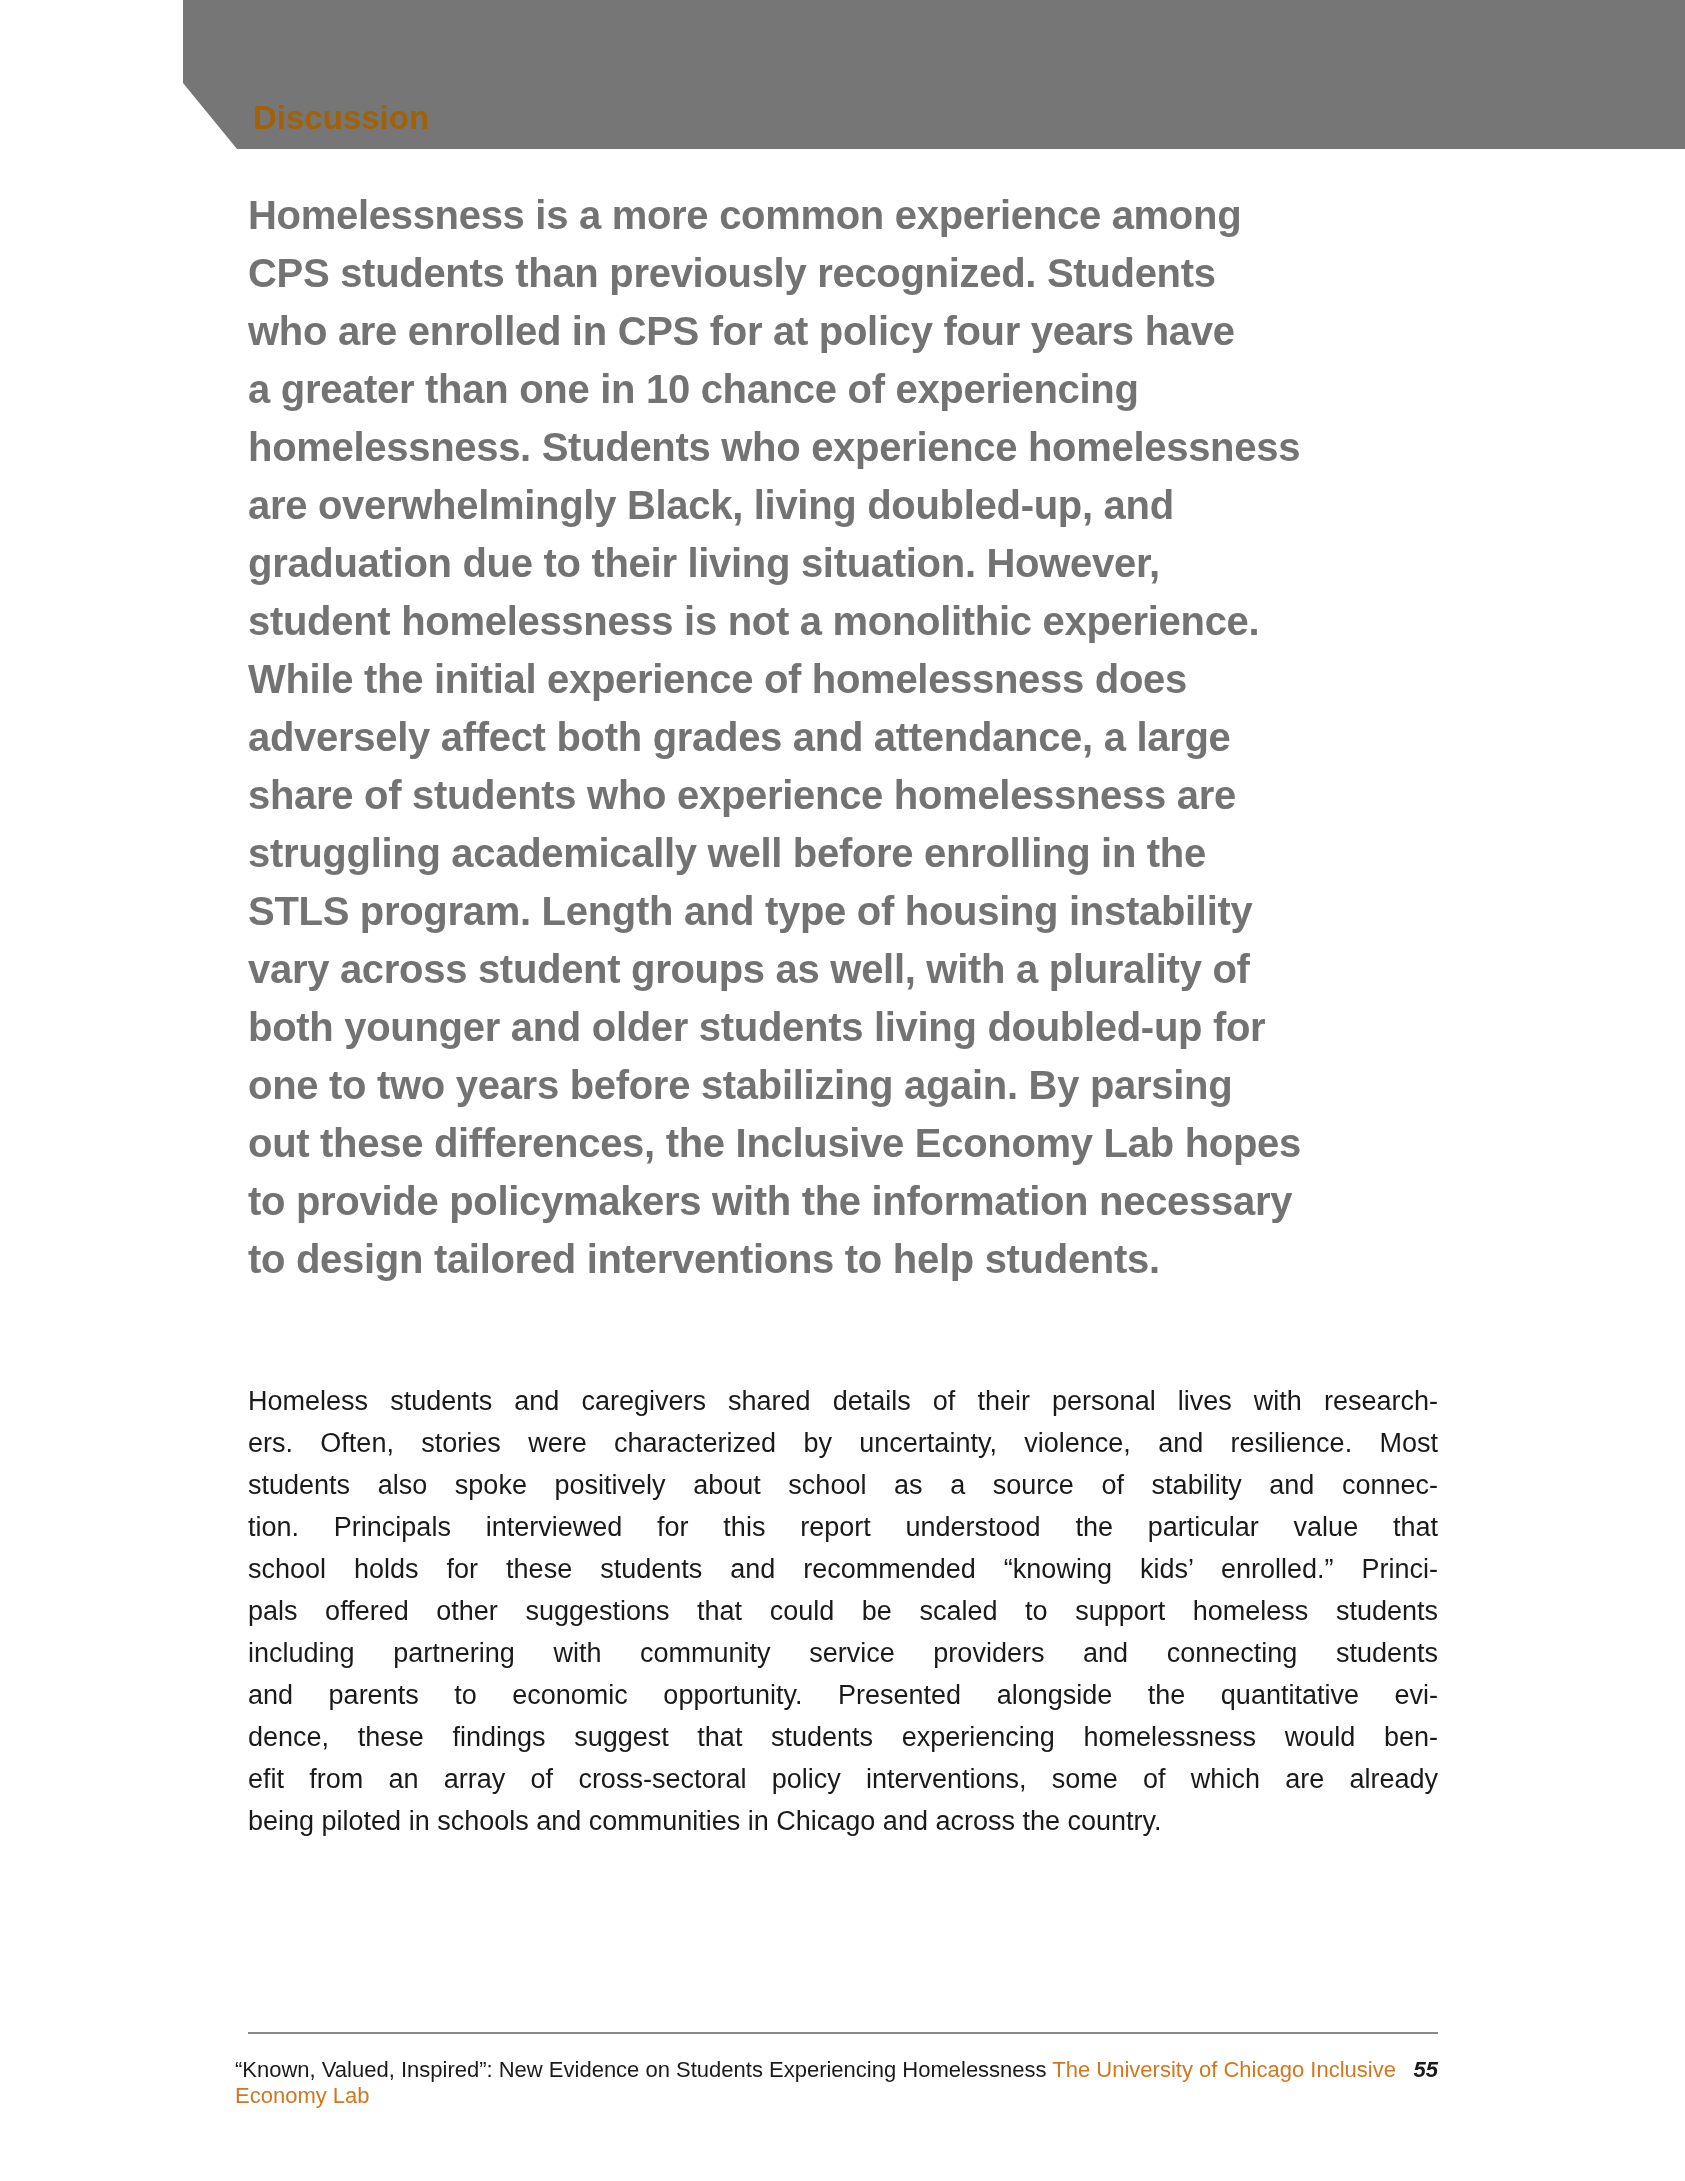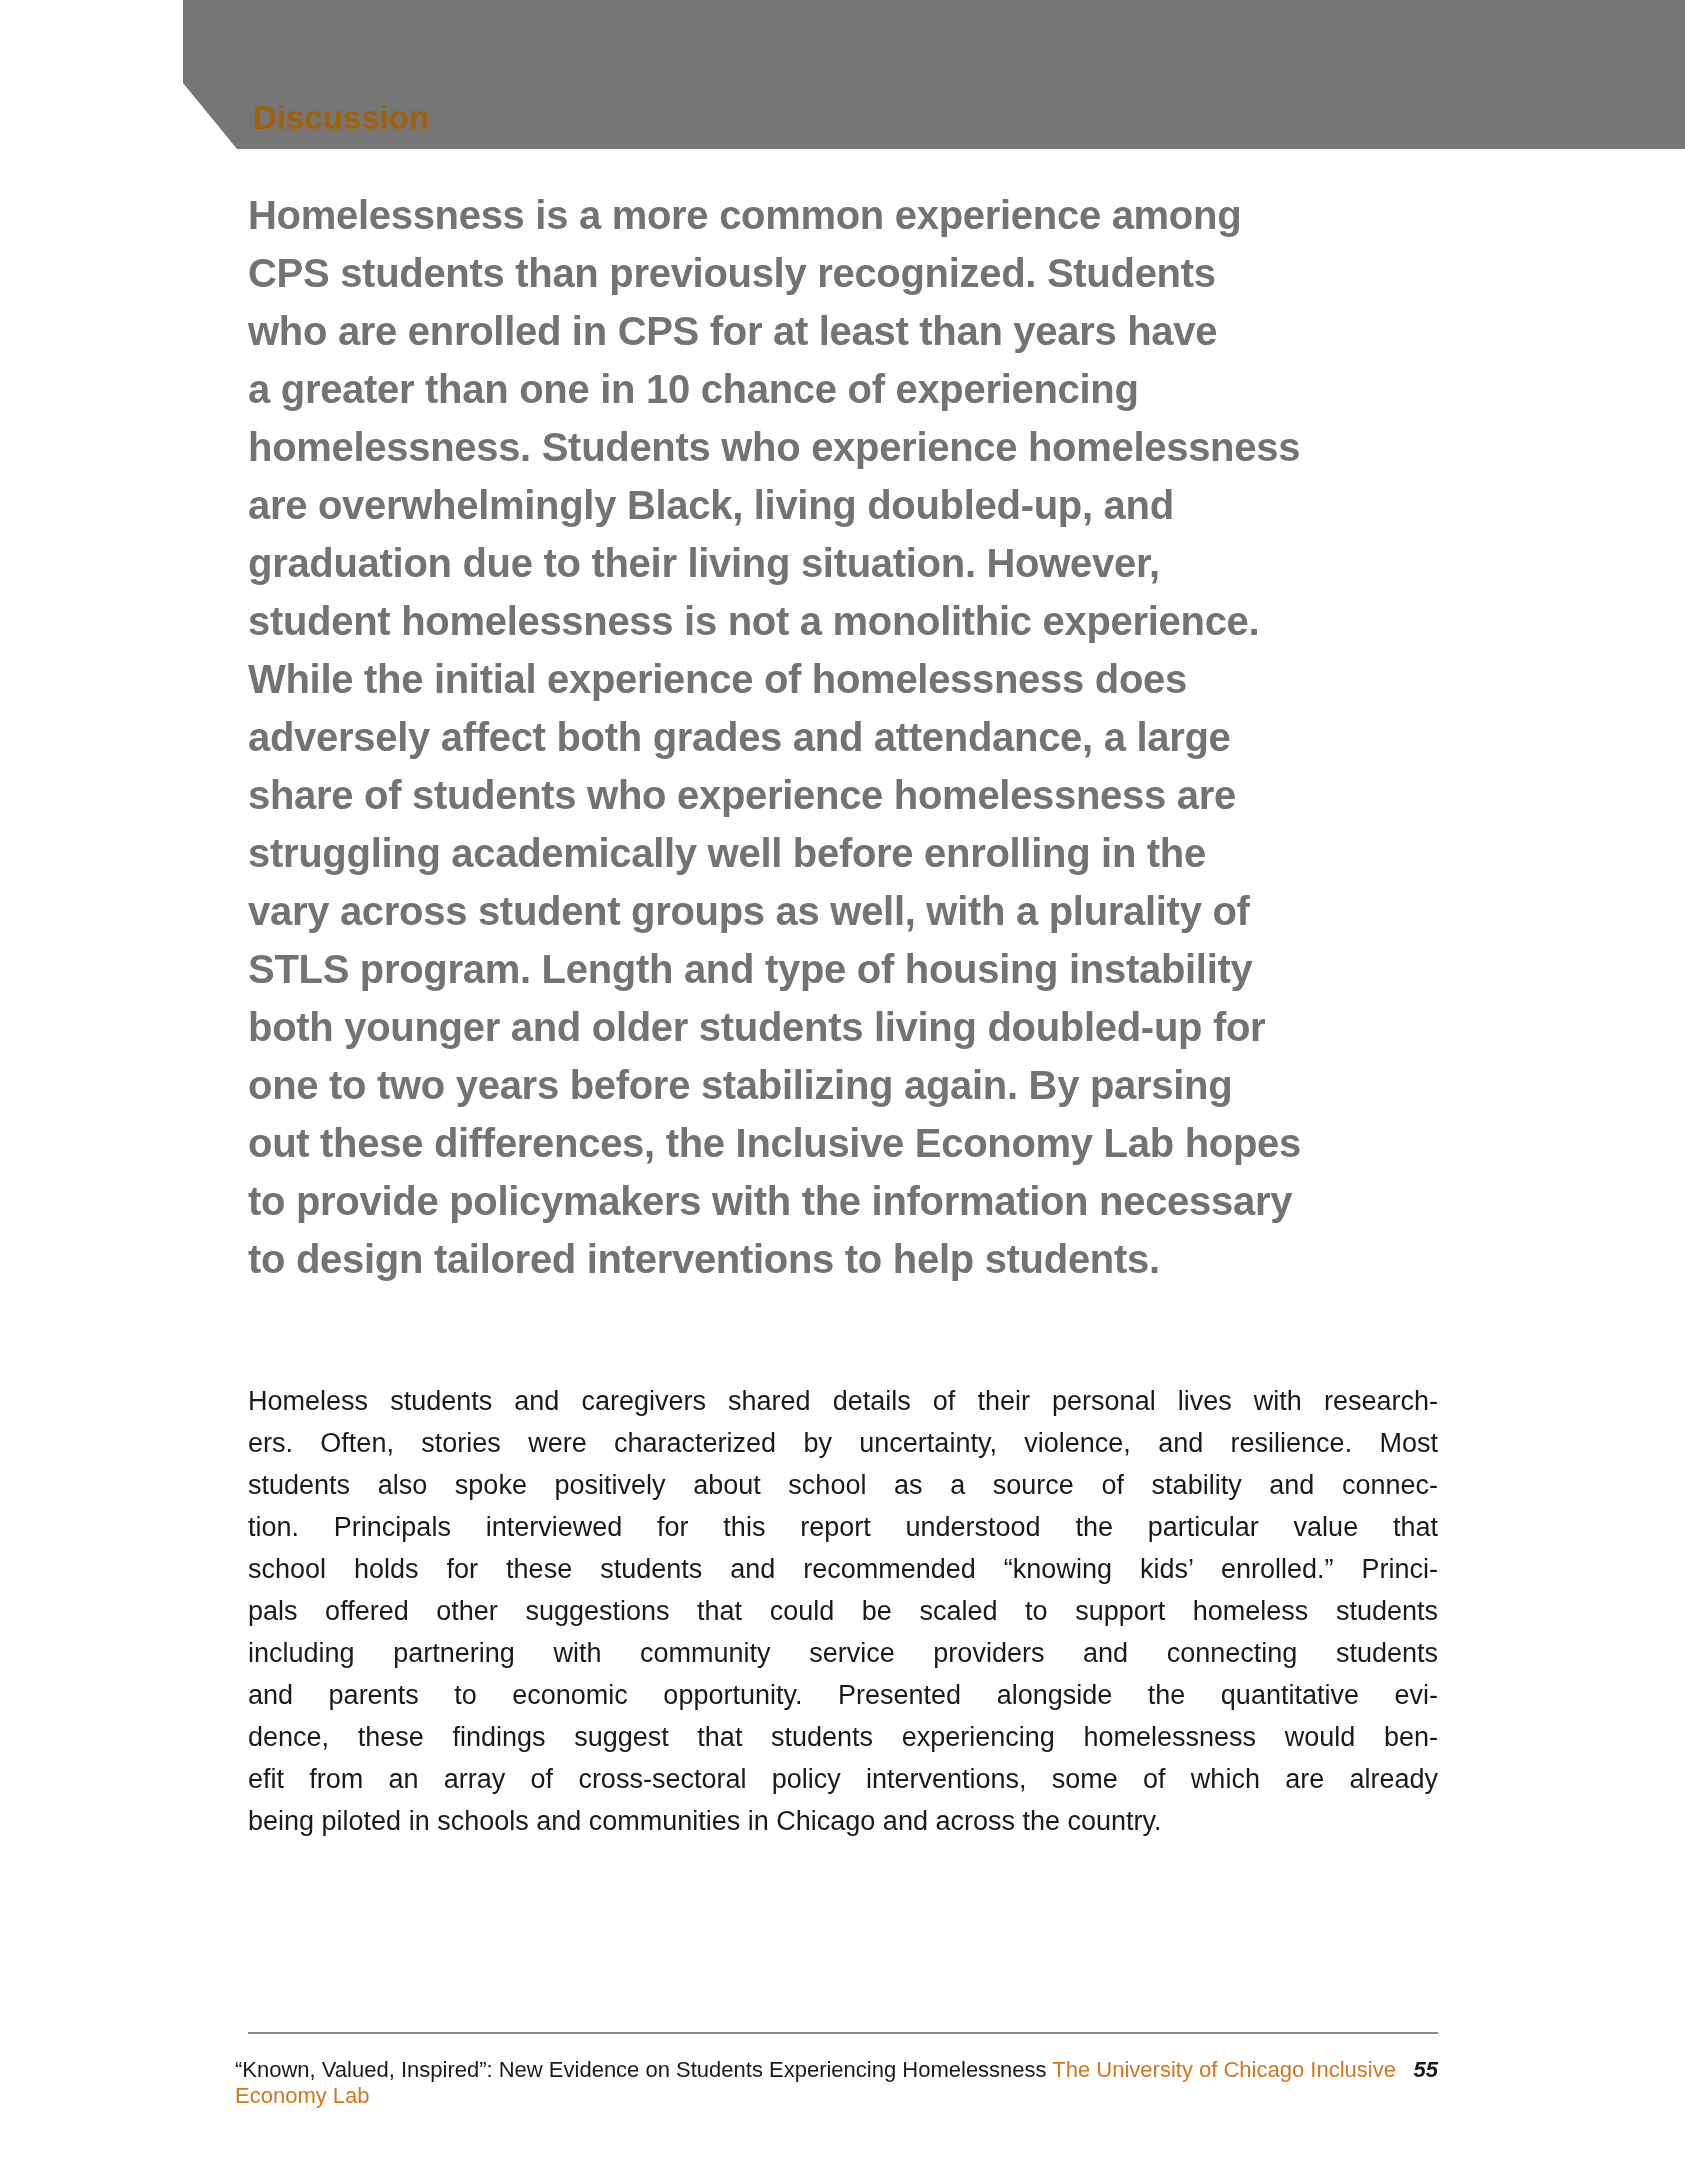--- a/index.html
+++ b/index.html
@@ -41,32 +41,32 @@
   </style>
 </head>
 <body>
 
 <div class="header-band"></div>
 <h2 class="section-title">Discussion</h2>
 
 <div class="lead">
   <span>Homelessness is a more common experience among</span>
   <span>CPS students than previously recognized. Students</span>
-  <span>who are enrolled in CPS for at least than years have</span>
+  <span>who are enrolled in CPS for at policy four years have</span>
   <span>a greater than one in 10 chance of experiencing</span>
   <span>homelessness. Students who experience homelessness</span>
   <span>are overwhelmingly Black, living doubled-up, and</span>
   <span>graduation due to their living situation. However,</span>
   <span>student homelessness is not a monolithic experience.</span>
   <span>While the initial experience of homelessness does</span>
   <span>adversely affect both grades and attendance, a large</span>
   <span>share of students who experience homelessness are</span>
   <span>struggling academically well before enrolling in the</span>
+  <span>STLS program.  Length and type of housing instability</span>
   <span>vary across student groups as well, with a plurality of</span>
-  <span>STLS program.  Length and type of housing instability</span>
   <span>both younger and older students living doubled-up for</span>
   <span>one to two years before stabilizing again. By parsing</span>
   <span>out these differences, the Inclusive Economy Lab hopes</span>
   <span>to provide policymakers with the information necessary</span>
   <span>to design tailored interventions to help students.</span>
 </div>
 
 <div class="body-text">
   <span>Homeless students and caregivers shared details of their personal lives with research-</span>
   <span>ers. Often, stories were characterized by uncertainty, violence, and resilience. Most</span>

